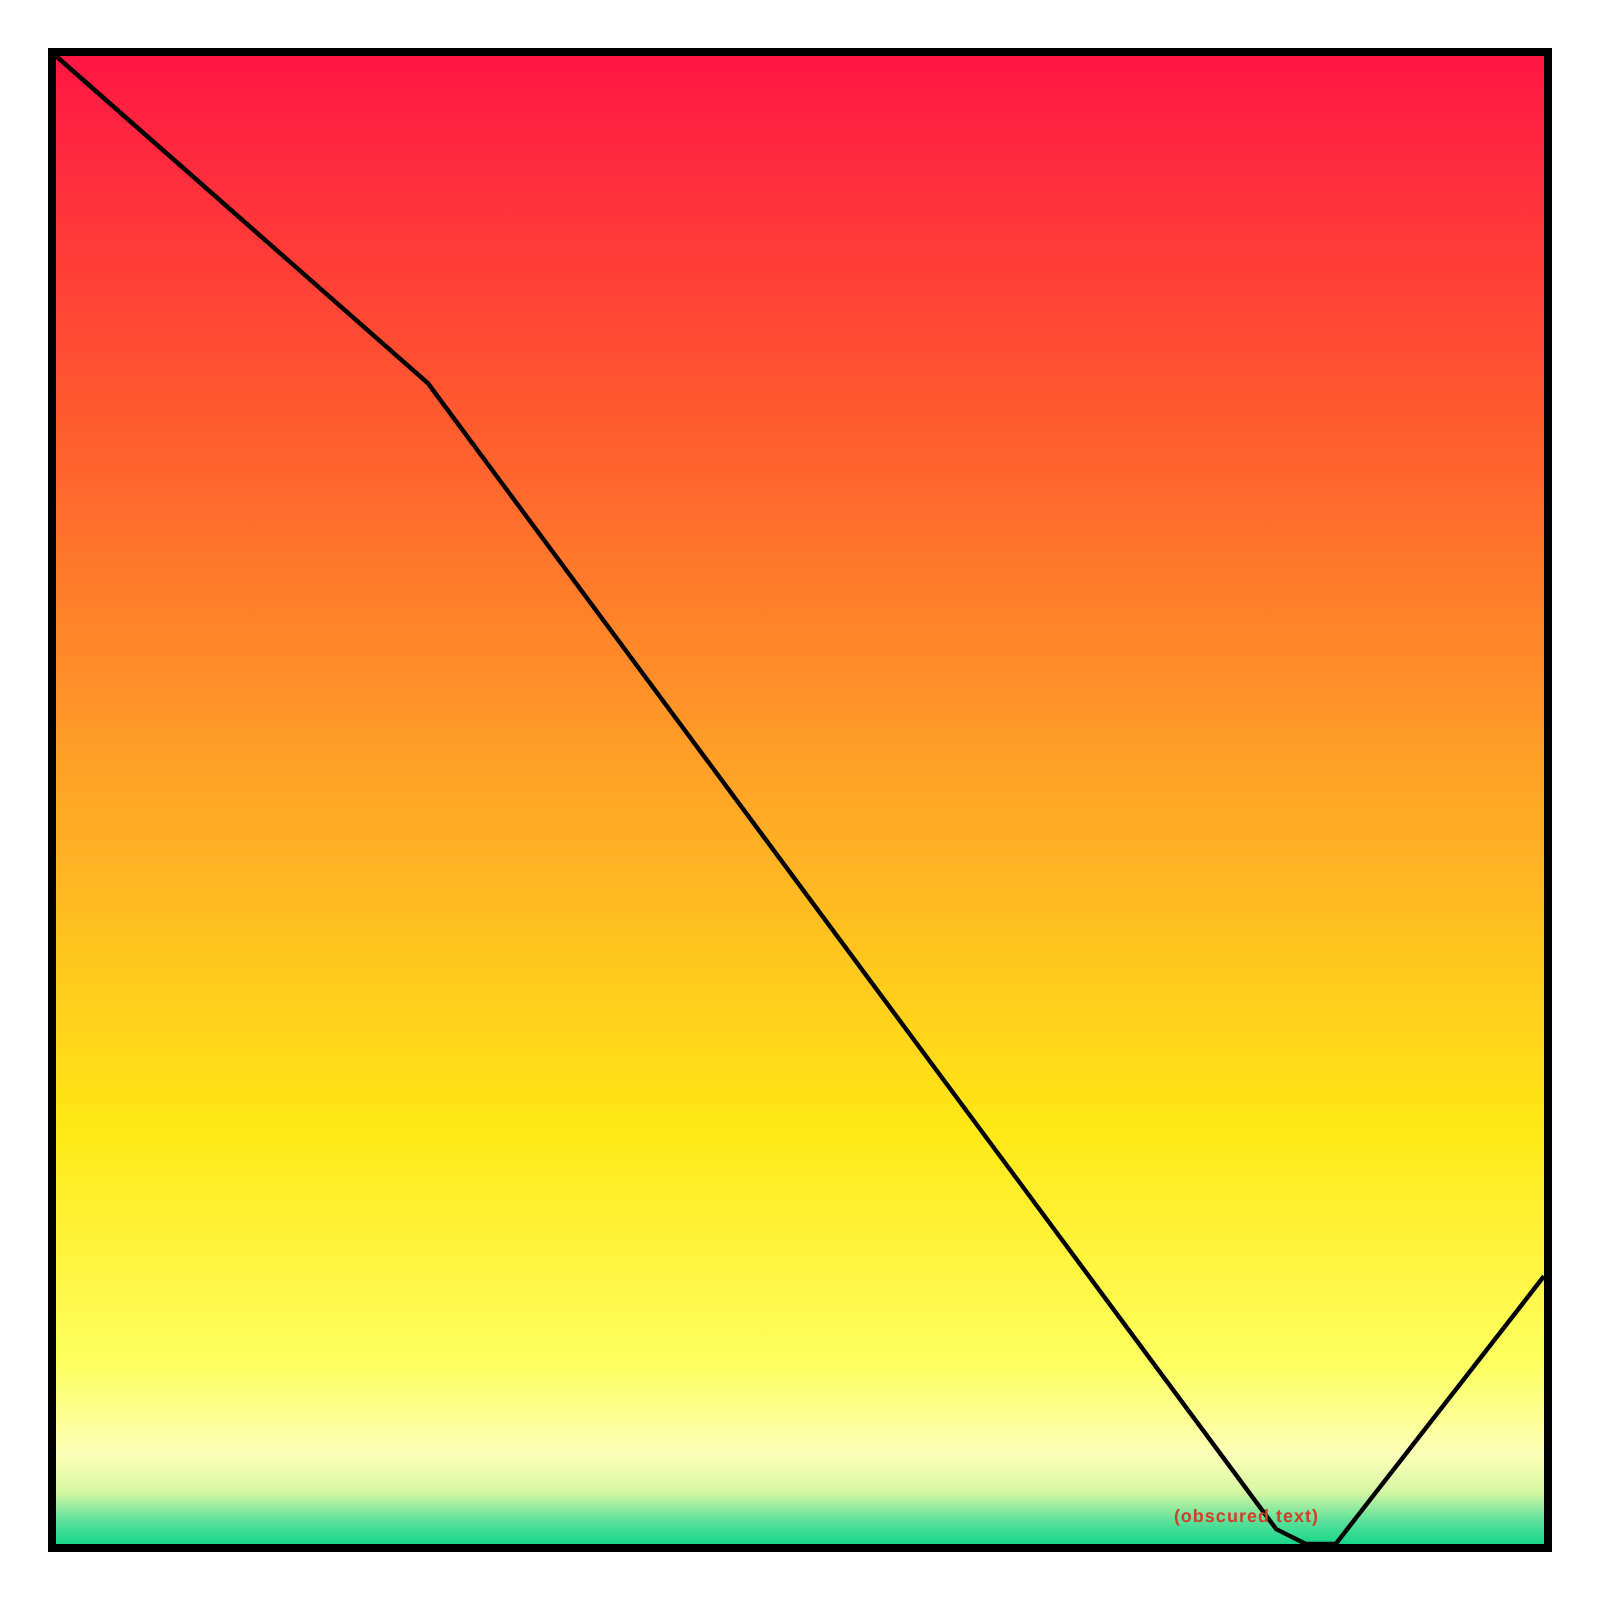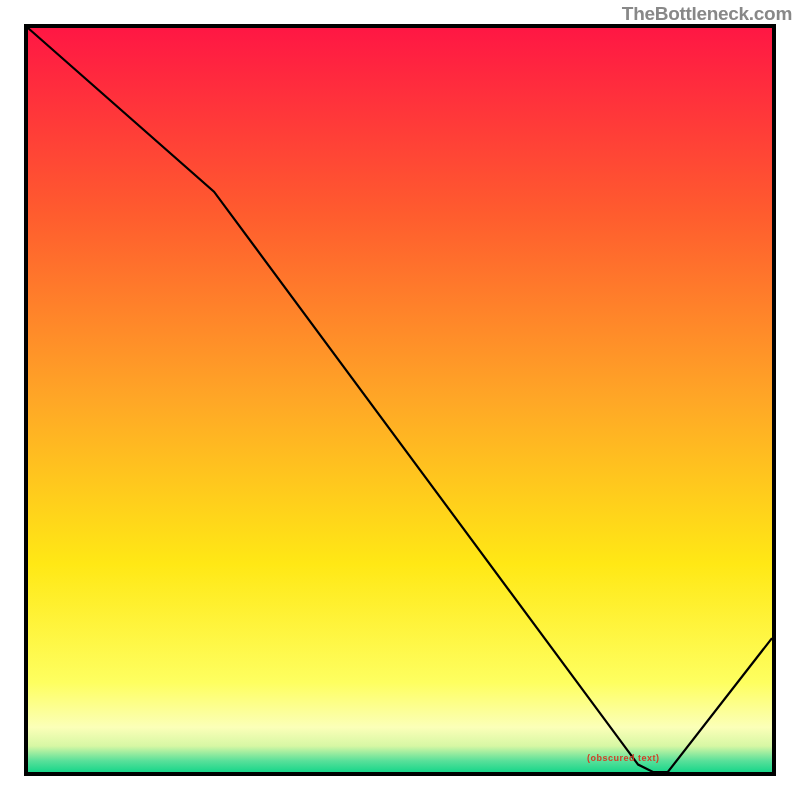--- a/index.html
+++ b/index.html
@@ -46,15 +46,14 @@
           <stop offset="98.5%" stop-color="#59e09a"></stop>
           <stop offset="100%" stop-color="#18d68a"></stop>
         </linearGradient>
   </defs>
   <rect id="plot-bg" fill="url(#bg-grad)" x="28" y="28" width="744" height="744"></rect>
   <path id="curve-path" fill="none" stroke="#000000" stroke-width="2.2" d="M 28.00 28.00 L 214.00 191.68 L 638.08 764.56 L 652.96 772.00 L 667.84 772.00 L 772.00 638.08"></path>
   <text id="anno-text" font-family="Arial, Helvetica, sans-serif" font-size="9" font-weight="bold" text-anchor="middle" letter-spacing="0.5" x="623.2" y="760.84" fill="#d04028">(obscured text)</text>
   <rect id="frame-rect" fill="none" x="26" y="26" width="748" height="748" stroke="#000000" stroke-width="4"></rect>
 </svg>
 
-<div class="watermark">TheBottleneck.com</div>
 
 </div>
 
 </body></html>

